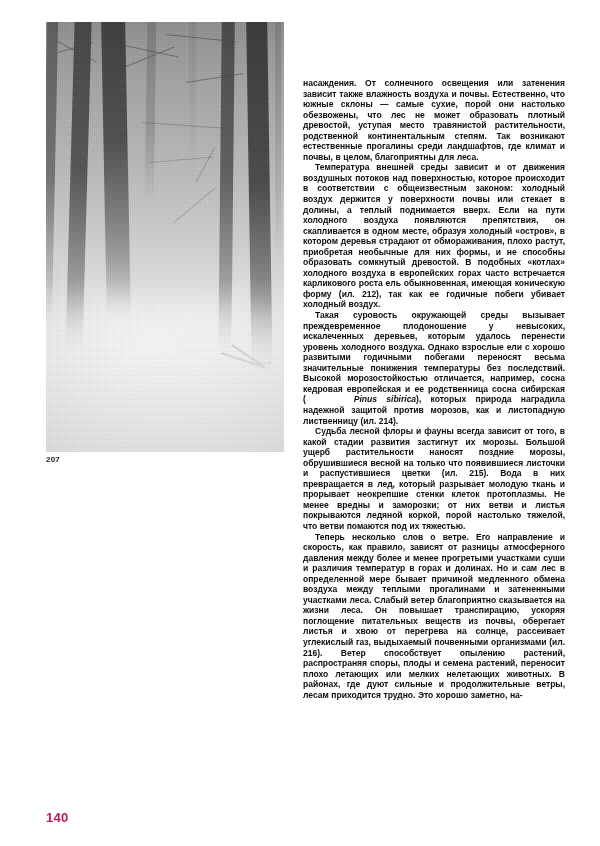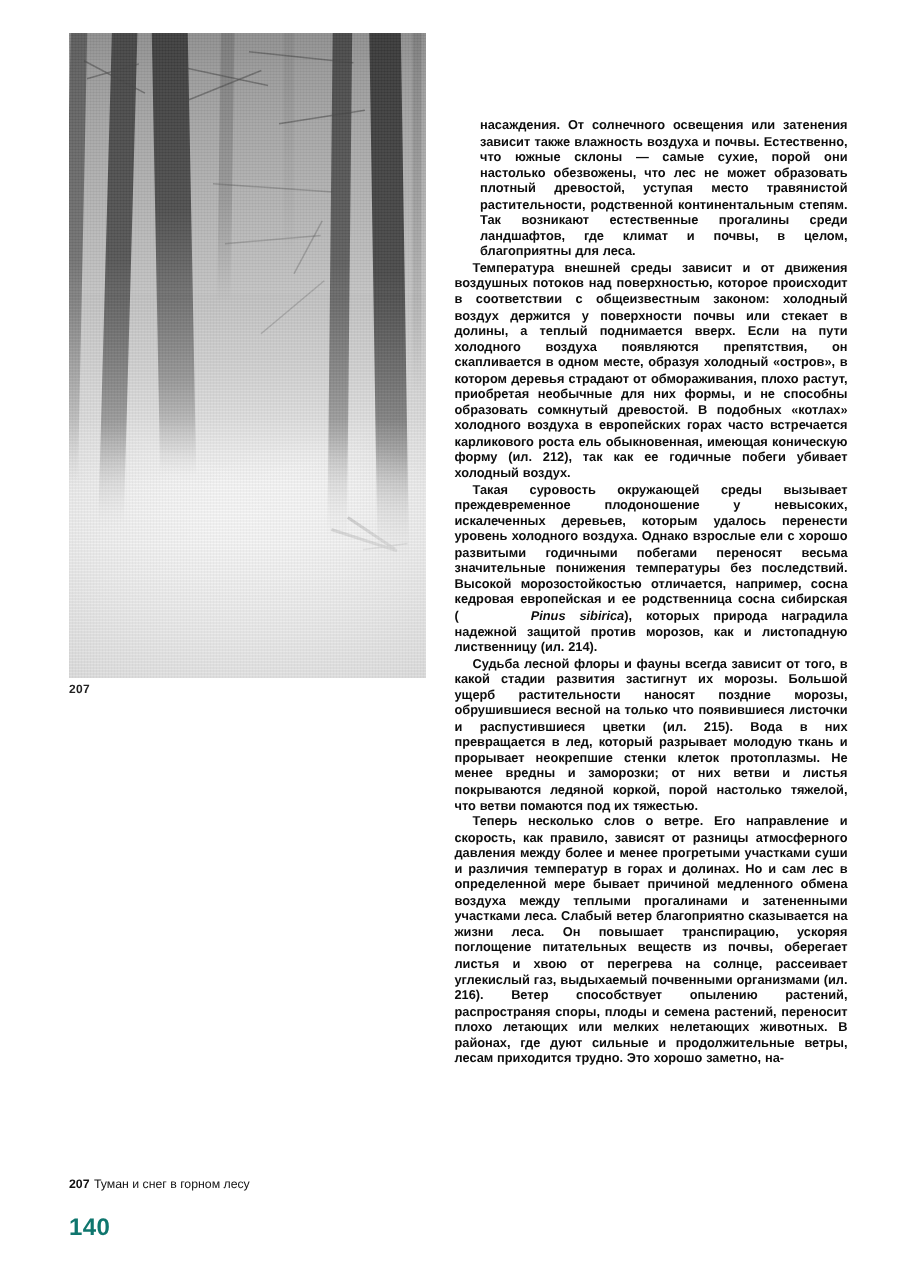--- a/index.html
+++ b/index.html
@@ -111,23 +111,23 @@
   #caption .num {
     font-weight: bold;
     margin-right: 3px;
   }
 
   
   #page-number {
     position: absolute;
     left: 46px;
     top: 810px;
-    font-size: 16px;
-    font-weight: bold;
-    color: #0f766e;
+    font-size: 13px;
+    font-weight: bold;
+    color: #be185d;
     letter-spacing: .3px;
   }
 
   
   #text-column {
     position: absolute;
     left: 303px;
     top: 78px;
     width: 262px;
   }
@@ -135,21 +135,21 @@
     margin: 0;
     font-size: 8.55px;
     line-height: 10.55px;
     color: #0d0d0d;
     text-align: justify;
     text-indent: 12px;
     font-weight: bold;
     letter-spacing: -0.02px;
     word-spacing: .2px;
   }
-  #text-column p.no-indent { text-indent: 0; margin-left: 17px; }
+  #text-column p.no-indent { text-indent: 0; }
   #text-column p i { font-style: italic; margin-left: 48px; }
 </style>
 </head>
 <body>
 
 <div id="page">
 
   <div id="figure">
     <div id="photo" role="img" aria-label="Туман и снег в горном лесу — фотография заснеженного горного леса в тумане с тёмными стволами деревьев">
       <div class="sky"></div>
@@ -199,23 +199,20 @@
       <div class="branch" style="left:196px; top:344px; width:30px; height:1.2px; transform:rotate(-8deg); background:rgba(70,70,70,.65);"></div>
 
       <div class="snow"></div>
       <div class="vign"></div>
       <div class="grain"></div>
     </div>
   </div>
 
   <div id="fig-number">207</div>
 
-  <div id="caption">
-    <span class="num">207</span><span>Туман и снег в горном лесу</span>
-  </div>
 
   <div id="page-number">140</div>
 
   <div id="text-column">
     <p class="no-indent">насаждения. От солнечного освещения или затенения зависит также влажность воздуха и почвы. Естественно, что южные склоны — самые сухие, порой они настолько обезвожены, что лес не может образовать плотный древостой, уступая место травянистой растительности, родственной континентальным степям. Так возникают естественные прогалины среди ландшафтов, где климат и почвы, в целом, благоприятны для леса.</p>
     <p>Температура внешней среды зависит и от движения воздушных потоков над поверхностью, которое происходит в соответствии с общеизвестным законом: холодный воздух держится у поверхности почвы или стекает в долины, а теплый поднимается вверх. Если на пути холодного воздуха появляются препятствия, он скапливается в одном месте, образуя холодный «остров», в котором деревья страдают от обмораживания, плохо растут, приобретая необычные для них формы, и не способны образовать сомкнутый древостой. В подобных «котлах» холодного воздуха в европейских горах часто встречается карликового роста ель обыкновенная, имеющая коническую форму (ил. 212), так как ее годичные побеги убивает холодный воздух.</p>
     <p>Такая суровость окружающей среды вызывает преждевременное плодоношение у невысоких, искалеченных деревьев, которым удалось перенести уровень холодного воздуха. Однако взрослые ели с хорошо развитыми годичными побегами переносят весьма значительные понижения температуры без последствий. Высокой морозостойкостью отличается, например, сосна кедровая европейская и ее родственница сосна сибирская (<i>Pinus sibirica</i>), которых природа наградила надежной защитой против морозов, как и листопадную лиственницу (ил. 214).</p>
     <p>Судьба лесной флоры и фауны всегда зависит от того, в какой стадии развития застигнут их морозы. Большой ущерб растительности наносят поздние морозы, обрушившиеся весной на только что появившиеся листочки и распустившиеся цветки (ил. 215). Вода в них превращается в лед, который разрывает молодую ткань и прорывает неокрепшие стенки клеток протоплазмы. Не менее вредны и заморозки; от них ветви и листья покрываются ледяной коркой, порой настолько тяжелой, что ветви помаются под их тяжестью.</p>
     <p>Теперь несколько слов о ветре. Его направление и скорость, как правило, зависят от разницы атмосферного давления между более и менее прогретыми участками суши и различия температур в горах и долинах. Но и сам лес в определенной мере бывает причиной медленного обмена воздуха между теплыми прогалинами и затененными участками леса. Слабый ветер благоприятно сказывается на жизни леса. Он повышает транспирацию, ускоряя поглощение питательных веществ из почвы, оберегает листья и хвою от перегрева на солнце, рассеивает углекислый газ, выдыхаемый почвенными организмами (ил. 216). Ветер способствует опылению растений, распространяя споры, плоды и семена растений, переносит плохо летающих или мелких нелетающих животных. В районах, где дуют сильные и продолжительные ветры, лесам приходится трудно. Это хорошо заметно, на-</p>
   </div>

